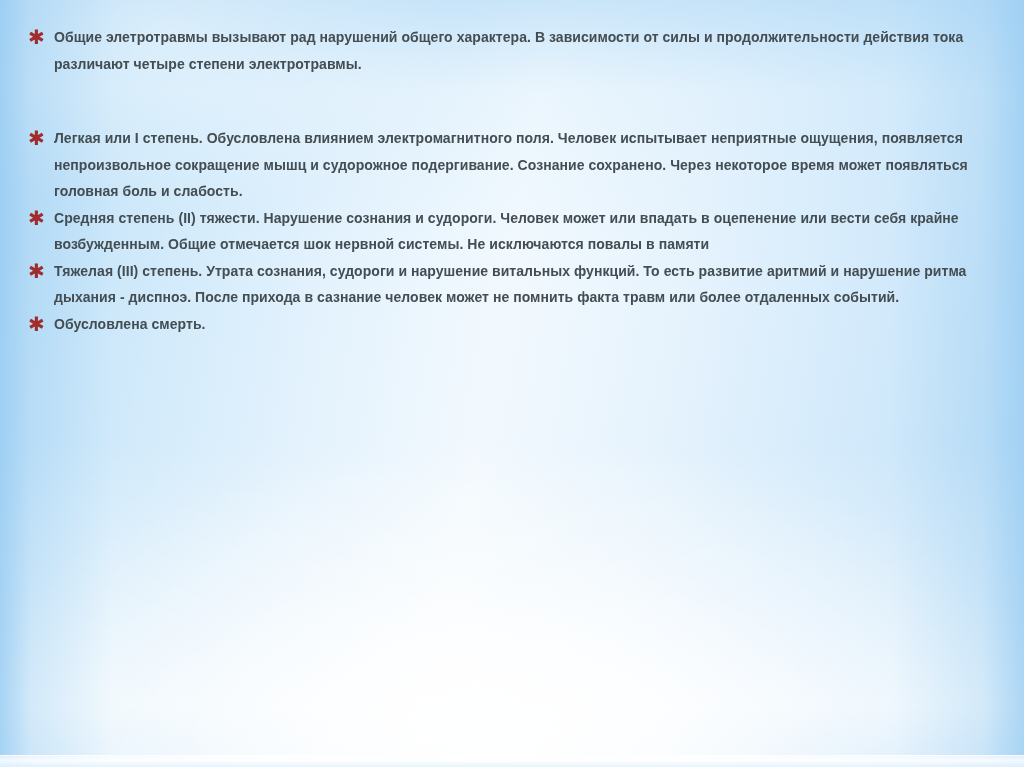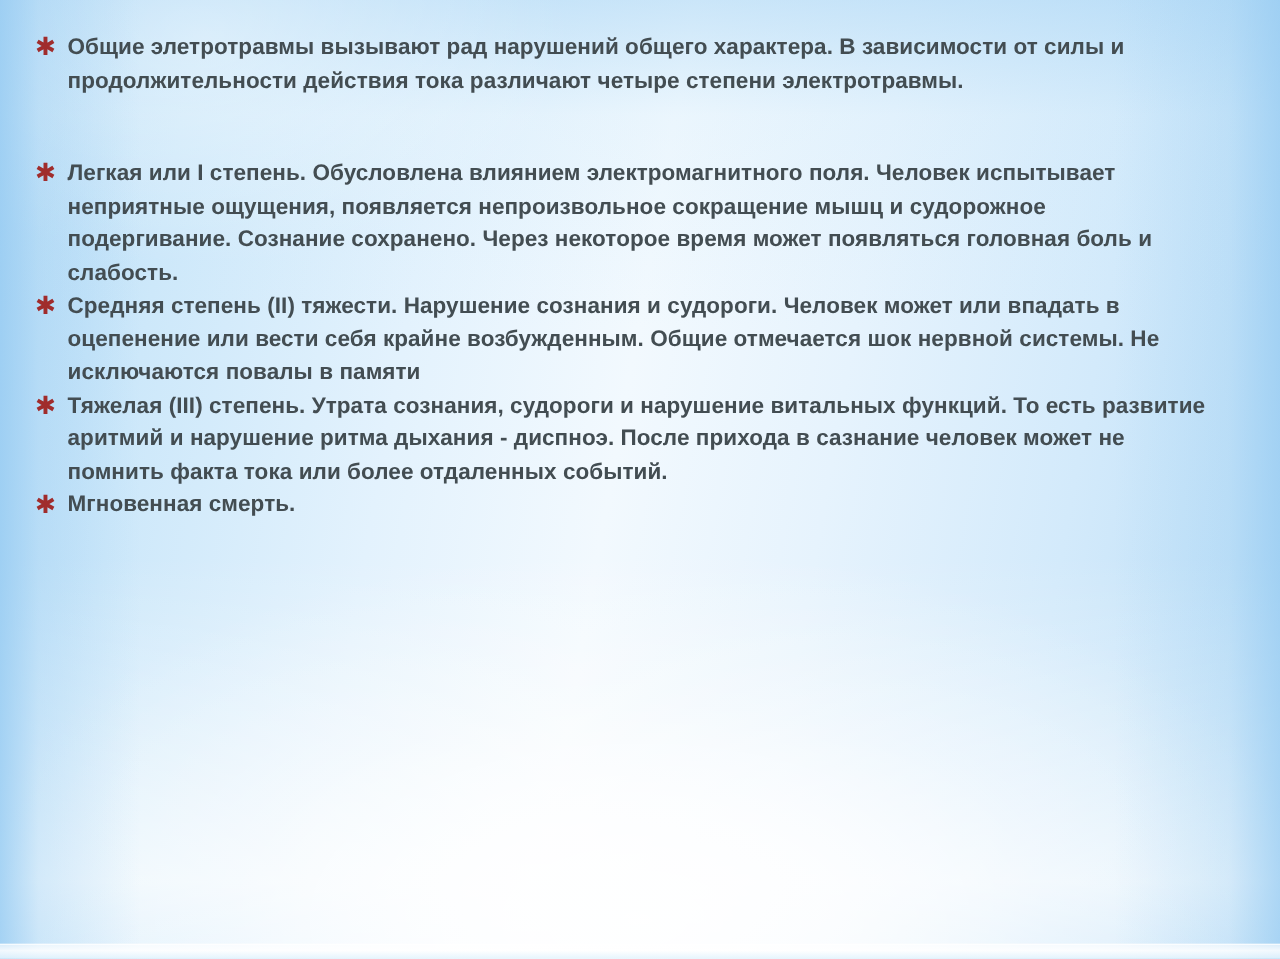--- a/index.html
+++ b/index.html
@@ -119,21 +119,21 @@
     line-height: 26px;
     font-size: 20px;
     color: #a02c2c;
     text-align: left;
     font-family: "DejaVu Sans", "Liberation Sans", sans-serif;
     user-select: none;
   }
 
   .bullet-text {
     display: block;
-    font-size: 18px;
+    font-size: 14px;
     line-height: 26.5px;
     font-weight: bold;
     color: #434d52;
     letter-spacing: 0.05px;
     white-space: pre-line;
     text-rendering: optimizeLegibility;
   }
 
   
   .gap-large { margin-bottom: 48px; }
@@ -165,22 +165,22 @@
       <span class="bullet-text">Легкая или I степень. Обусловлена влиянием электромагнитного поля. Человек испытывает неприятные ощущения, появляется непроизвольное сокращение мышц и судорожное подергивание. Сознание сохранено. Через некоторое время может появляться головная боль и слабость.</span>
     </div>
 
     <div class="bullet-item gap-none">
       <span class="bullet-marker">✱</span>
       <span class="bullet-text">Средняя степень (II) тяжести. Нарушение сознания и судороги. Человек может или впадать в оцепенение или вести себя крайне возбужденным. Общие отмечается шок нервной системы. Не исключаются повалы в памяти</span>
     </div>
 
     <div class="bullet-item gap-none">
       <span class="bullet-marker">✱</span>
-      <span class="bullet-text">Тяжелая (III) степень. Утрата сознания, судороги и нарушение витальных функций. То есть развитие аритмий и нарушение ритма дыхания - диспноэ. После прихода в сазнание человек может не помнить факта тока или более отдаленных событий.</span>
+      <span class="bullet-text">Тяжелая (III) степень. Утрата сознания, судороги и нарушение витальных функций. То есть развитие аритмий и нарушение ритма дыхания - диспноэ. После прихода в сазнание человек может не помнить факта травм или более отдаленных событий.</span>
     </div>
 
     <div class="bullet-item gap-none">
       <span class="bullet-marker">✱</span>
-      <span class="bullet-text">Мгновенная смерть.</span>
+      <span class="bullet-text">Обусловлена смерть.</span>
     </div>
 
   </div>
 </div>
 
 </body></html>

